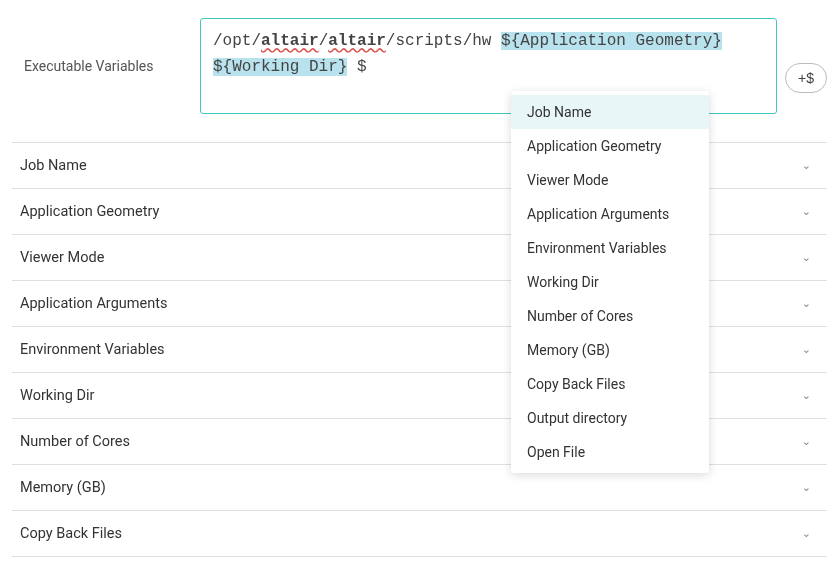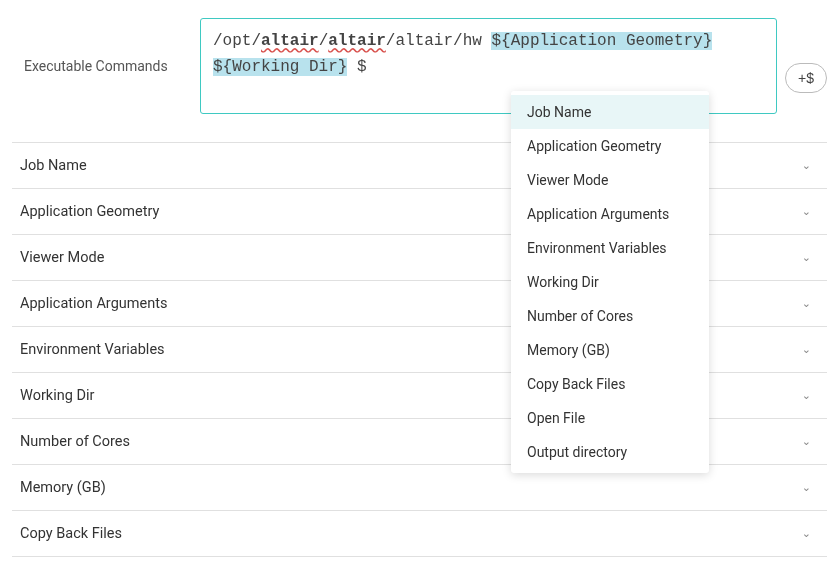--- a/index.html
+++ b/index.html
@@ -105,36 +105,36 @@
     .chevron {
       font-size: 11px;
       color: #888;
       margin-right: 8px;
     }
   </style>
 </head>
 <body>
 
 <div class="exec-row">
-  <div class="exec-label">Executable Commands</div>
-  <div class="exec-textarea" contenteditable="true" style=""><span>/opt/</span><span class="err">altair</span><span>/</span><span class="err">altair</span><span>/altair/hw </span><span class="hl">${Application Geometry}</span><span class="hl"> </span><span class="hl">${Working Dir}</span><span> $</span></div>
+  <div class="exec-label">Executable Variables</div>
+  <div class="exec-textarea" contenteditable="true" style=""><span>/opt/</span><span class="err">altair</span><span>/</span><span class="err">altair</span><span>/scripts/hw </span><span class="hl">${Application Geometry}</span><span class="hl"> </span><span class="hl">${Working Dir}</span><span> $</span></div>
   <button class="add-btn">+$</button>
 
   <div class="dropdown">
     <div class="dropdown-item">Job Name</div>
     <div class="dropdown-item">Application Geometry</div>
     <div class="dropdown-item">Viewer Mode</div>
     <div class="dropdown-item">Application Arguments</div>
     <div class="dropdown-item">Environment Variables</div>
     <div class="dropdown-item">Working Dir</div>
     <div class="dropdown-item">Number of Cores</div>
     <div class="dropdown-item">Memory (GB)</div>
     <div class="dropdown-item">Copy Back Files</div>
+    <div class="dropdown-item">Output directory</div>
     <div class="dropdown-item">Open File</div>
-    <div class="dropdown-item">Output directory</div>
   </div>
 </div>
 
 <div class="accordion">
   <div class="accordion-item">
     <span class="accordion-label">Job Name</span>
     <span class="chevron">⌄</span>
   </div>
   <div class="accordion-item">
     <span class="accordion-label">Application Geometry</span>

